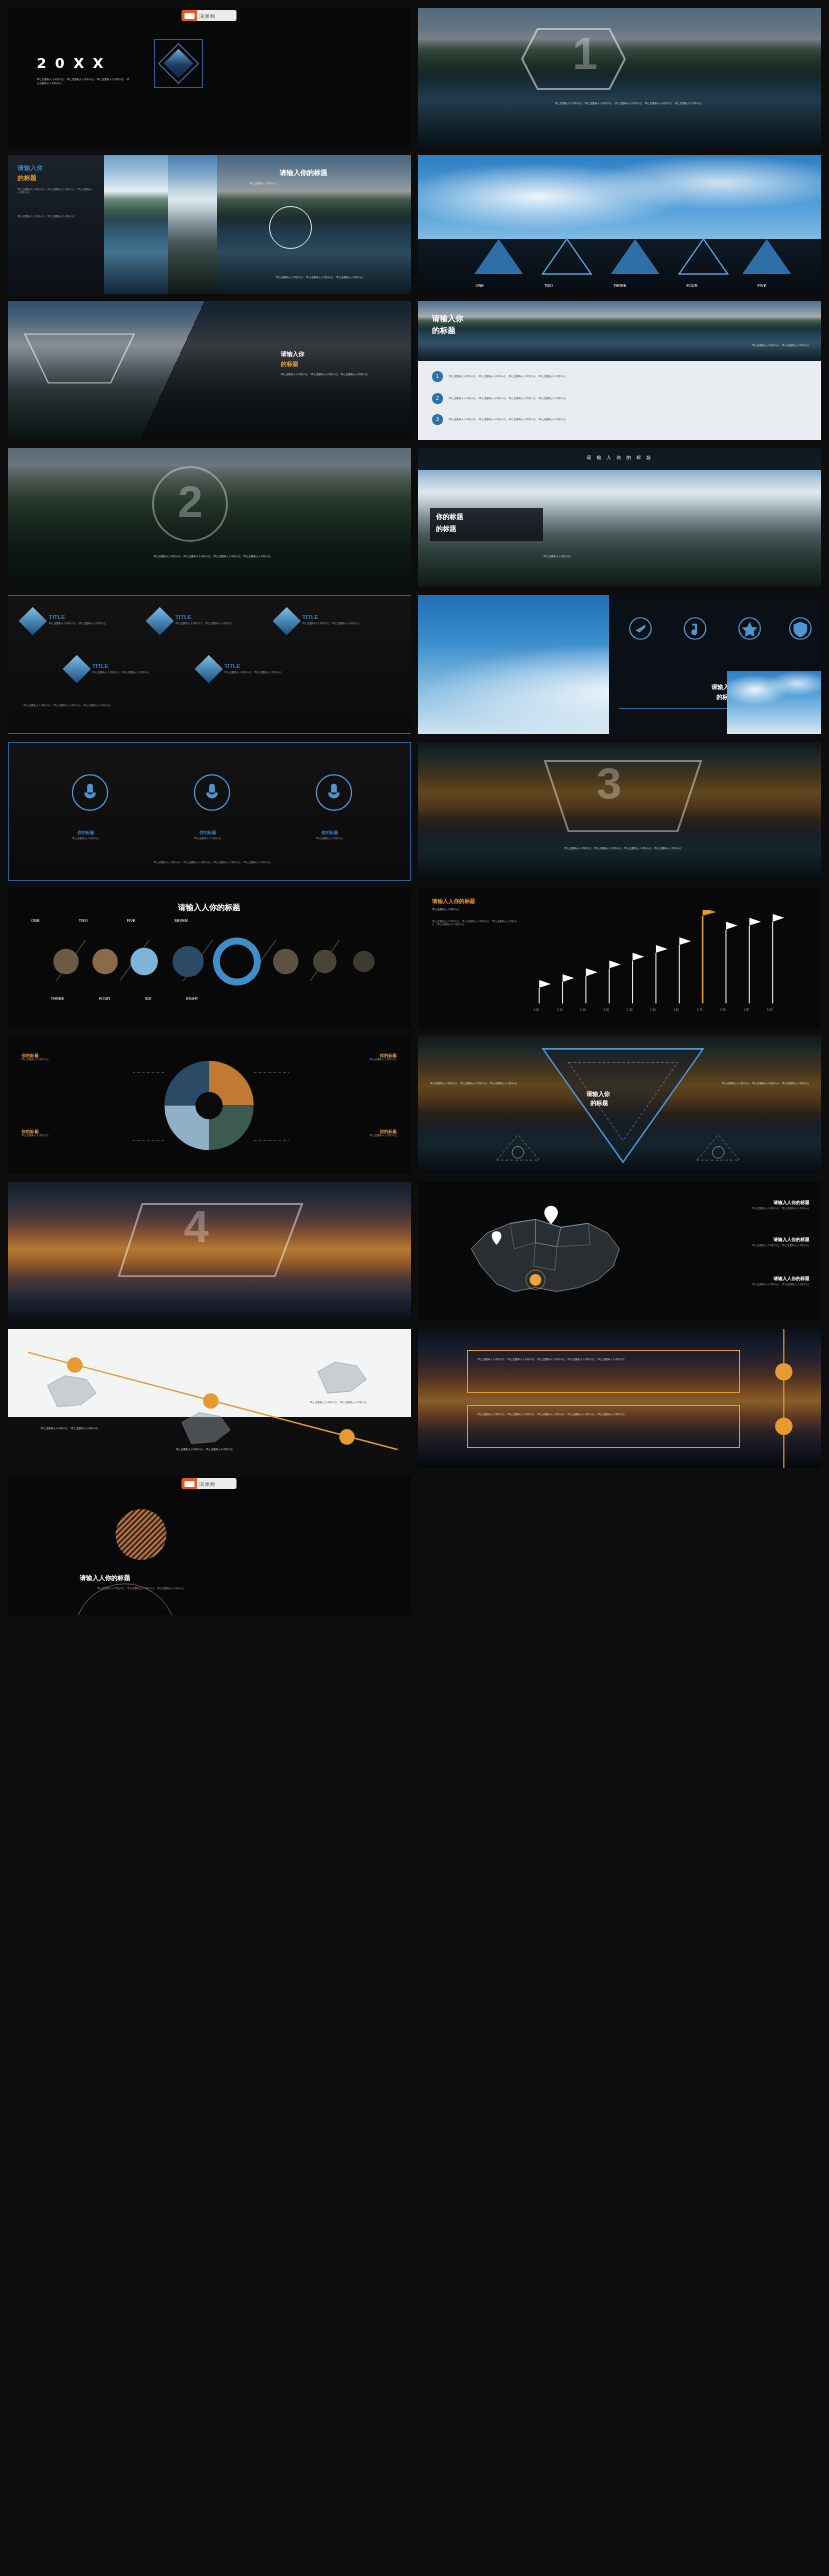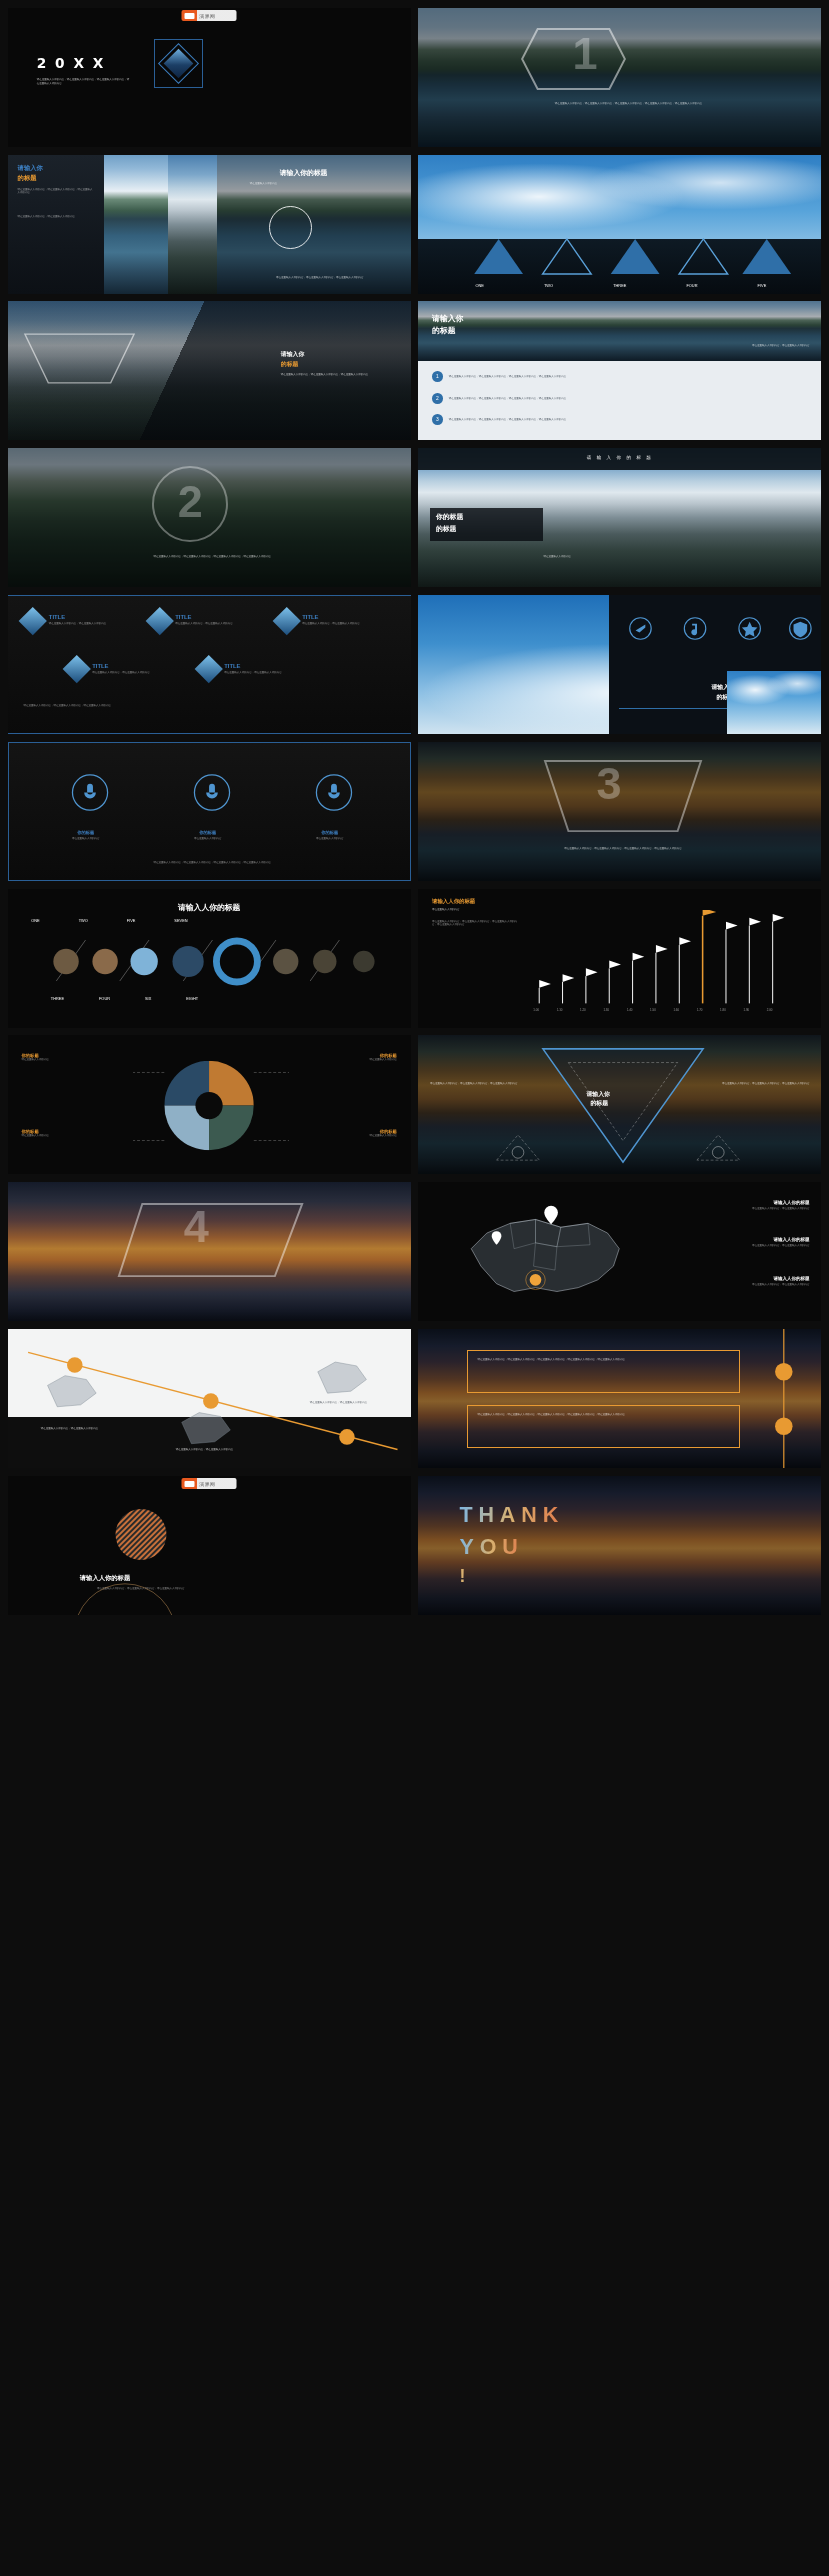--- a/index.html
+++ b/index.html
@@ -579,25 +579,16 @@
       </defs>
       <circle cx="50" cy="30" r="26" fill="url(#stripes)"></circle>
     </svg>
     <div class="t cn" style="left:72px;top:98px;font-size:6.3px;font-weight:bold">请输入人你的标题</div>
     <div class="t tiny-d cn ph-text" style="left:45px;top:111px;width:176px;text-align:center">请在这里输入人你的内容，请在这里输入人你的内容，请在这里输入人你的内容</div>
     <svg style="position:absolute;left:39px;bottom:-39px;width:156px;height:78px" viewBox="0 0 160 80" width="156" height="78">
       <circle cx="80" cy="60" r="52" fill="none" stroke="rgba(200,150,90,.5)" stroke-width="1"></circle>
     </svg>
   </div>
 
-  <div class="slide">
-    <div class="bg sunset2"></div>
-    <div class="shade"></div>
-    <div class="t" style="left:41px;top:27px;font-size:21.5px;font-weight:bold;letter-spacing:5.9px;
-         background:linear-gradient(90deg,#7fb6e0,#d8b070,#e07a4a);-webkit-background-clip:text;background-clip:text;color:transparent;">THANK</div>
-    <div class="t" style="left:41px;top:59px;font-size:21.5px;font-weight:bold;letter-spacing:5.9px;
-         background:linear-gradient(90deg,#7fb6e0,#d8b070,#e07a4a);-webkit-background-clip:text;background-clip:text;color:transparent;">YOU</div>
-    <div class="t" style="left:41px;top:90px;font-size:17.6px;font-weight:bold;color:#d8b070">!</div>
-  </div>
 
 </div>
 </div>
 
 
 </body></html>

